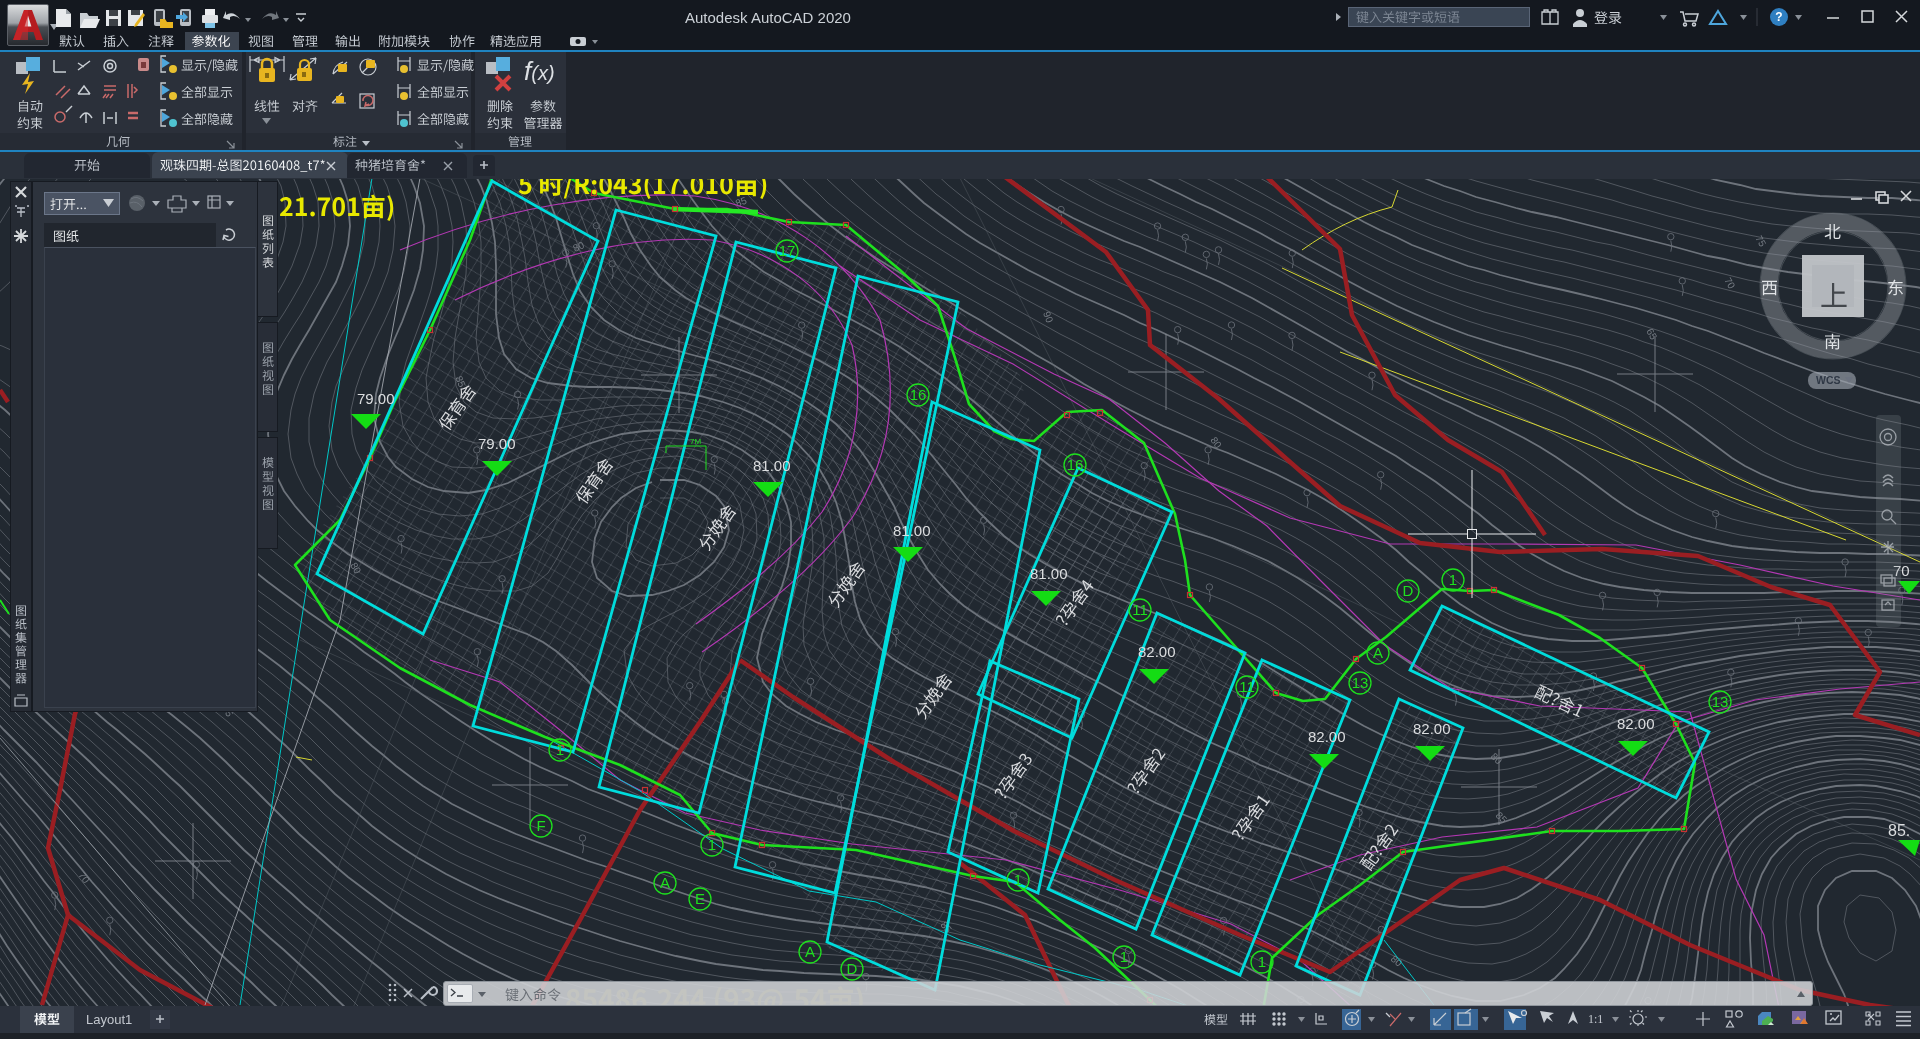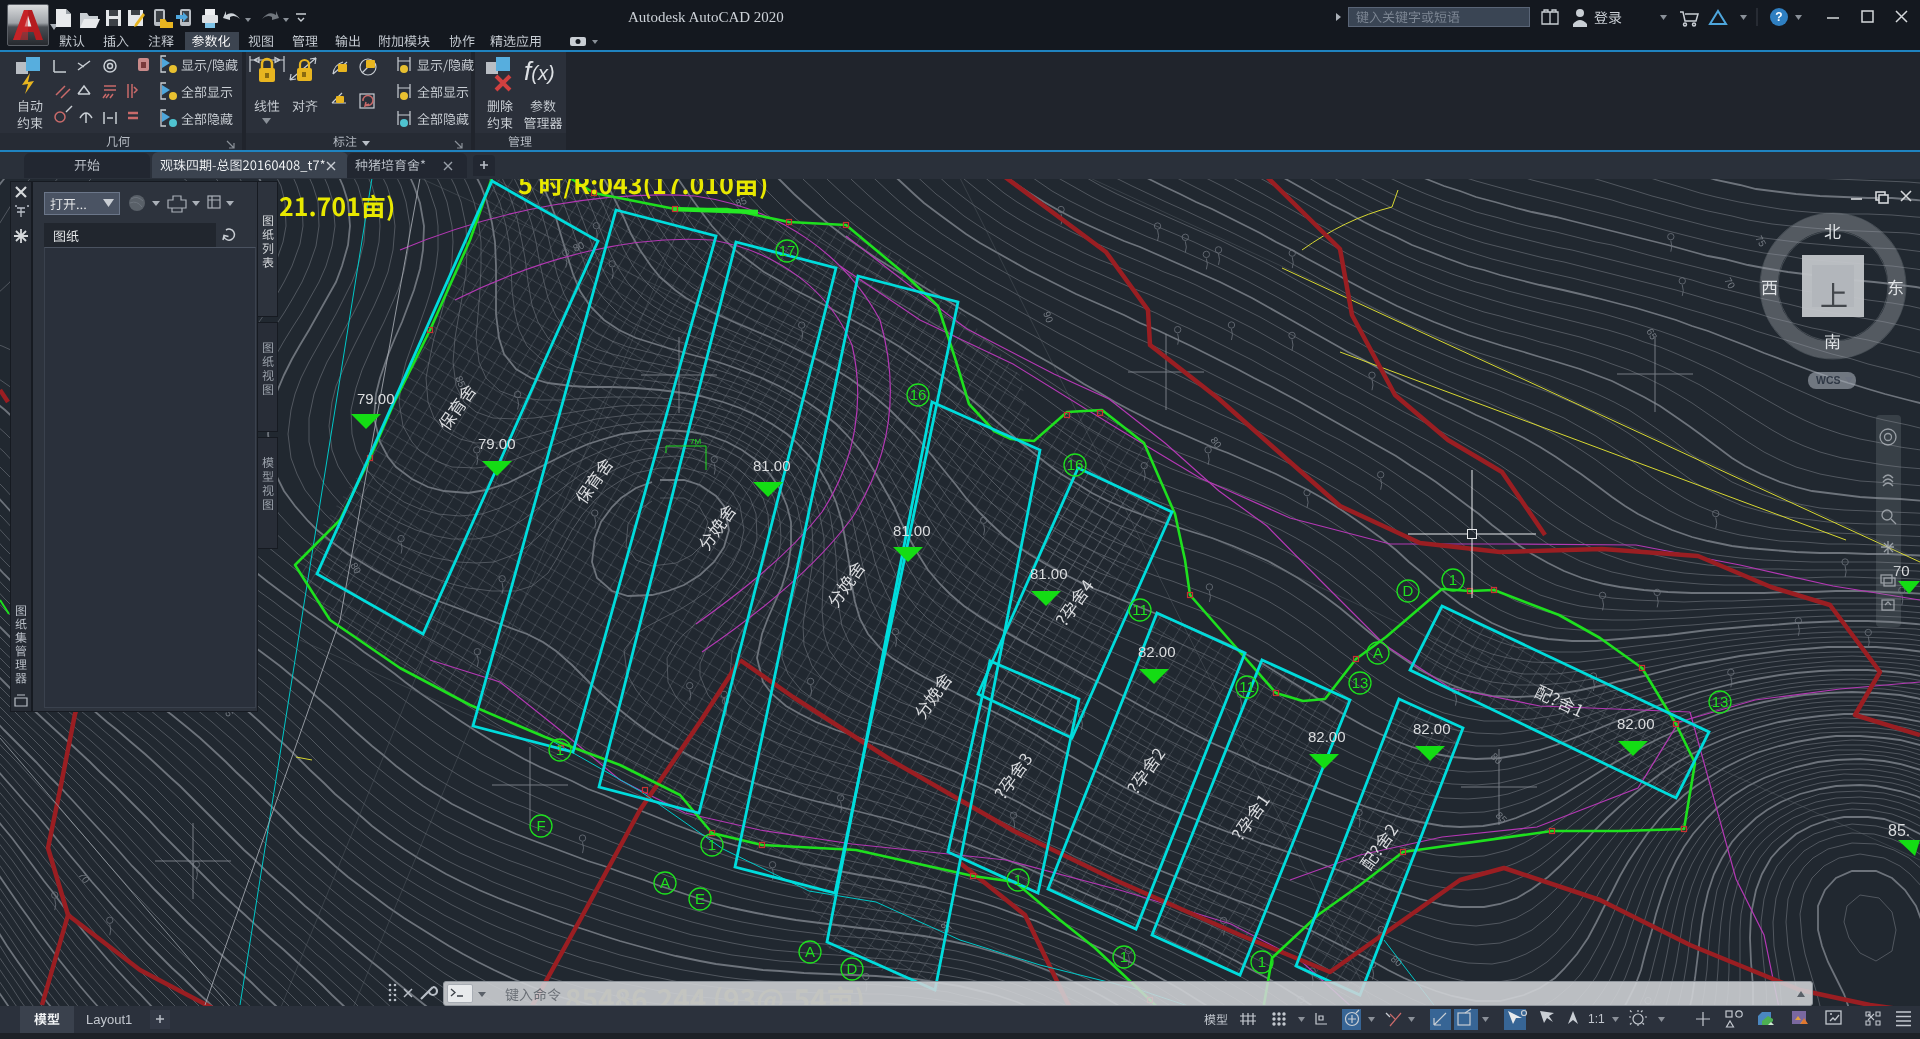--- a/index.html
+++ b/index.html
@@ -320,21 +320,21 @@
     <g stroke="#d5d8db" stroke-width="1.6" fill="none">
       <line x1="1851" y1="199" x2="1862" y2="199"></line>
       <rect x="1876" y="192" width="9" height="8"></rect>
       <rect x="1879" y="195" width="9" height="8" fill="#212830"></rect>
       <path d="M1901 191 l10 10 M1911 191 l-10 10"></path>
     </g>
     <path transform="translate(565 1010)" d="M8.3 0.4C12.4 0.4 15.2 -2 15.2 -5.2C15.2 -8 13.7 -9.7 11.7 -10.7V-10.8C13.1 -11.8 14.4 -13.5 14.4 -15.6C14.4 -18.9 12 -21.1 8.4 -21.1C4.8 -21.1 2.1 -19 2.1 -15.6C2.1 -13.4 3.3 -11.8 4.9 -10.7V-10.6C2.9 -9.5 1.3 -7.8 1.3 -5.2C1.3 -1.9 4.3 0.4 8.3 0.4ZM9.5 -11.8C7.4 -12.7 5.8 -13.7 5.8 -15.6C5.8 -17.3 6.9 -18.2 8.3 -18.2C10 -18.2 11 -17 11 -15.3C11 -14.1 10.6 -12.9 9.5 -11.8ZM8.3 -2.5C6.4 -2.5 4.9 -3.7 4.9 -5.6C4.9 -7.2 5.7 -8.5 6.8 -9.5C9.5 -8.3 11.4 -7.4 11.4 -5.3C11.4 -3.5 10.1 -2.5 8.3 -2.5Z M24.3 0.4C28.1 0.4 31.5 -2.3 31.5 -6.9C31.5 -11.4 28.6 -13.4 25.1 -13.4C24.2 -13.4 23.4 -13.3 22.6 -12.9L23 -17.3H30.5V-20.7H19.5L18.9 -10.7L20.8 -9.5C22 -10.2 22.7 -10.5 23.9 -10.5C26 -10.5 27.4 -9.2 27.4 -6.8C27.4 -4.3 25.9 -3 23.7 -3C21.8 -3 20.3 -3.9 19.2 -5.1L17.2 -2.4C18.8 -0.9 21 0.4 24.3 0.4Z M42.5 0H46.3V-5.4H48.8V-8.5H46.3V-20.7H41.4L33.6 -8.2V-5.4H42.5ZM42.5 -8.5H37.6L40.9 -13.7C41.4 -14.8 42 -15.9 42.5 -17.1H42.6C42.6 -15.8 42.5 -13.9 42.5 -12.7Z M57.8 0.4C62 0.4 64.8 -2 64.8 -5.2C64.8 -8 63.2 -9.7 61.3 -10.7V-10.8C62.6 -11.8 64 -13.5 64 -15.6C64 -18.9 61.6 -21.1 57.9 -21.1C54.3 -21.1 51.7 -19 51.7 -15.6C51.7 -13.4 52.8 -11.8 54.4 -10.7V-10.6C52.5 -9.5 50.9 -7.8 50.9 -5.2C50.9 -1.9 53.8 0.4 57.8 0.4ZM59.1 -11.8C57 -12.7 55.3 -13.7 55.3 -15.6C55.3 -17.3 56.4 -18.2 57.8 -18.2C59.6 -18.2 60.6 -17 60.6 -15.3C60.6 -14.1 60.1 -12.9 59.1 -11.8ZM57.9 -2.5C56 -2.5 54.4 -3.7 54.4 -5.6C54.4 -7.2 55.2 -8.5 56.3 -9.5C59 -8.3 61 -7.4 61 -5.3C61 -3.5 59.7 -2.5 57.9 -2.5Z M74.9 0.4C78.5 0.4 81.4 -2.3 81.4 -6.6C81.4 -11 78.9 -13 75.5 -13C74.1 -13 72.4 -12.3 71.2 -10.9C71.4 -16 73.4 -17.8 75.8 -17.8C76.9 -17.8 78.2 -17.1 78.9 -16.3L81.1 -18.8C79.9 -20 78 -21.1 75.5 -21.1C71.3 -21.1 67.5 -17.8 67.5 -10.1C67.5 -2.8 71 0.4 74.9 0.4ZM71.3 -8C72.4 -9.5 73.6 -10.1 74.7 -10.1C76.5 -10.1 77.7 -9 77.7 -6.6C77.7 -4 76.4 -2.7 74.8 -2.7C73.1 -2.7 71.7 -4.2 71.3 -8Z M87.2 0.4C88.6 0.4 89.7 -0.8 89.7 -2.3C89.7 -3.8 88.6 -5 87.2 -5C85.7 -5 84.6 -3.8 84.6 -2.3C84.6 -0.8 85.7 0.4 87.2 0.4Z M92.9 0H106.8V-3.5H102.3C101.3 -3.5 100 -3.4 98.9 -3.2C102.7 -6.9 105.8 -11 105.8 -14.7C105.8 -18.6 103.2 -21.1 99.3 -21.1C96.5 -21.1 94.6 -20 92.7 -17.9L95 -15.7C96 -16.9 97.2 -17.9 98.8 -17.9C100.7 -17.9 101.9 -16.6 101.9 -14.5C101.9 -11.3 98.6 -7.4 92.9 -2.4Z M117.7 0H121.5V-5.4H124V-8.5H121.5V-20.7H116.5L108.8 -8.2V-5.4H117.7ZM117.7 -8.5H112.8L116 -13.7C116.6 -14.8 117.2 -15.9 117.7 -17.1H117.8C117.7 -15.8 117.7 -13.9 117.7 -12.7Z M134.2 0H138V-5.4H140.5V-8.5H138V-20.7H133.1L125.3 -8.2V-5.4H134.2ZM134.2 -8.5H129.3L132.6 -13.7C133.1 -14.8 133.7 -15.9 134.2 -17.1H134.3C134.3 -15.8 134.2 -13.9 134.2 -12.7Z M154.2 5.7 156.7 4.6C154.4 0.5 153.3 -4.2 153.3 -8.8C153.3 -13.4 154.4 -18.1 156.7 -22.2L154.2 -23.3C151.5 -19 150 -14.4 150 -8.8C150 -3.2 151.5 1.3 154.2 5.7Z M165.3 0.4C169.5 0.4 173.3 -3 173.3 -10.8C173.3 -18 169.8 -21.1 165.8 -21.1C162.3 -21.1 159.3 -18.5 159.3 -14.2C159.3 -9.8 161.8 -7.7 165.3 -7.7C166.7 -7.7 168.4 -8.5 169.5 -9.9C169.3 -4.7 167.4 -3 165.1 -3C163.9 -3 162.6 -3.6 161.8 -4.5L159.7 -2C160.9 -0.7 162.8 0.4 165.3 0.4ZM169.5 -12.9C168.4 -11.2 167.2 -10.6 166 -10.6C164.2 -10.6 163.1 -11.8 163.1 -14.2C163.1 -16.7 164.4 -18 165.9 -18C167.7 -18 169.1 -16.6 169.5 -12.9Z M182.4 0.4C186.3 0.4 189.7 -1.8 189.7 -5.6C189.7 -8.3 187.9 -10.1 185.6 -10.7V-10.9C187.7 -11.7 189 -13.4 189 -15.6C189 -19.2 186.3 -21.1 182.3 -21.1C179.8 -21.1 177.9 -20.1 176.1 -18.6L178.2 -16C179.4 -17.2 180.6 -17.9 182.1 -17.9C183.8 -17.9 184.9 -16.9 184.9 -15.3C184.9 -13.4 183.6 -12.1 179.8 -12.1V-9.2C184.3 -9.2 185.5 -7.9 185.5 -5.9C185.5 -4 184.1 -3 182 -3C180.1 -3 178.6 -3.9 177.4 -5.1L175.4 -2.5C176.9 -0.8 179.1 0.4 182.4 0.4Z M204.6 5.3C206.9 5.3 208.9 4.8 210.8 3.8L209.9 1.5C208.5 2.2 206.7 2.8 204.9 2.8C199.9 2.8 195.6 -0.4 195.6 -6.6C195.6 -13.8 201 -18.5 206.5 -18.5C212.6 -18.5 215.2 -14.6 215.2 -9.8C215.2 -6.2 213.2 -3.9 211.3 -3.9C209.8 -3.9 209.3 -4.8 209.8 -6.9L211.1 -13.7H208.6L208.2 -12.4H208.1C207.6 -13.5 206.7 -14 205.7 -14C202 -14 199.3 -10.1 199.3 -6.3C199.3 -3.4 201 -1.6 203.4 -1.6C204.7 -1.6 206.3 -2.5 207.3 -3.7H207.3C207.6 -2.2 209.1 -1.3 210.9 -1.3C214.1 -1.3 217.8 -4.2 217.8 -10C217.8 -16.5 213.6 -21.1 206.8 -21.1C199.2 -21.1 192.8 -15.3 192.8 -6.5C192.8 1.4 198.3 5.3 204.6 5.3ZM204.3 -4.2C203.2 -4.2 202.4 -5 202.4 -6.5C202.4 -8.6 203.7 -11.3 205.8 -11.3C206.5 -11.3 207 -11 207.4 -10.2L206.6 -5.8C205.7 -4.6 205 -4.2 204.3 -4.2Z M224 0.4C225.5 0.4 226.5 -0.8 226.5 -2.3C226.5 -3.8 225.5 -5 224 -5C222.5 -5 221.4 -3.8 221.4 -2.3C221.4 -0.8 222.5 0.4 224 0.4Z M236.3 0.4C240.1 0.4 243.5 -2.3 243.5 -6.9C243.5 -11.4 240.6 -13.4 237.1 -13.4C236.2 -13.4 235.5 -13.3 234.6 -12.9L235 -17.3H242.6V-20.7H231.5L230.9 -10.7L232.8 -9.5C234 -10.2 234.7 -10.5 235.9 -10.5C238 -10.5 239.4 -9.2 239.4 -6.8C239.4 -4.3 237.9 -3 235.7 -3C233.8 -3 232.3 -3.9 231.2 -5.1L229.3 -2.4C230.8 -0.9 233 0.4 236.3 0.4Z M254.5 0H258.3V-5.4H260.8V-8.5H258.3V-20.7H253.4L245.6 -8.2V-5.4H254.5ZM254.5 -8.5H249.6L252.9 -13.7C253.5 -14.8 254 -15.9 254.5 -17.1H254.7C254.6 -15.8 254.5 -13.9 254.5 -12.7Z M268.2 -5.5H273.8V-2.2H268.2ZM282.8 -5.5V-2.2H277.2V-5.5ZM268.2 -8.6V-11.8H273.8V-8.6ZM282.8 -8.6H277.2V-11.8H282.8ZM265 -15V2.5H268.2V1H282.8V2.5H286.2V-15ZM272.8 -22.8C273.3 -22.1 273.7 -21.1 274.1 -20.3H263.2V-17H288V-20.3H278C277.6 -21.3 276.7 -22.8 276.1 -23.9Z M293.6 5.7C296.2 1.3 297.8 -3.2 297.8 -8.8C297.8 -14.4 296.2 -19 293.6 -23.3L291 -22.2C293.4 -18.1 294.4 -13.4 294.4 -8.8C294.4 -4.2 293.4 0.5 291 4.6Z" fill="#615e20"></path>
   </svg>
 <div style="position:absolute;left:0px;top:0px;width:1920px;height:51px;background:#14181f;"></div>
 <div style="position:absolute;left:7px;top:4px;width:42px;height:42px;background:linear-gradient(180deg,#d9dbdd 0%,#9fa3a8 45%,#4a4e54 55%,#26292e 100%);border:1px solid #5a5e65;border-radius:2px"></div>
-<div style="position:absolute;left:628px;top:9px;font-family:Liberation Serif, serif;font-size:15px;color:#ccd1d7;white-space:nowrap;">Autodesk AutoCAD 2020</div>
+<div style="position:absolute;left:685px;top:9px;font-family:Liberation Sans, sans-serif;font-size:15px;color:#ccd1d7;white-space:nowrap;">Autodesk AutoCAD 2020</div>
 <div style="position:absolute;left:1348px;top:7px;width:182px;height:20px;background:#3a4554;border:1px solid #5a6577"></div>
 <div style="position:absolute;left:185px;top:32px;width:54px;height:19px;background:#3c4450;"></div>
 <div style="position:absolute;left:0px;top:49.5px;width:1920px;height:2px;background:#1f83c0;"></div>
 <div style="position:absolute;left:0px;top:51.5px;width:1920px;height:98px;background:#20242c;"></div>
 <div style="position:absolute;left:0px;top:51.5px;width:566px;height:98px;background:#2b303a;"></div>
 <div style="position:absolute;left:242px;top:51.5px;width:4px;height:98px;background:#20242c;"></div>
 <div style="position:absolute;left:471px;top:51.5px;width:4px;height:98px;background:#20242c;"></div>
 <div style="position:absolute;left:0px;top:133px;width:242px;height:16.5px;background:#262b34;"></div>
 <div style="position:absolute;left:246px;top:133px;width:225px;height:16.5px;background:#262b34;"></div>
 <div style="position:absolute;left:475px;top:133px;width:91px;height:16.5px;background:#262b34;"></div>
@@ -353,21 +353,21 @@
 <div style="position:absolute;left:258px;top:181px;width:20px;height:136px;background:#2d333d;border:1px solid #161a21;border-left:none"></div>
 <div style="position:absolute;left:258px;top:322px;width:20px;height:110px;background:#282d37;border:1px solid #161a21;border-left:none"></div>
 <div style="position:absolute;left:258px;top:437px;width:20px;height:112px;background:#282d37;border:1px solid #161a21;border-left:none"></div>
 <div style="position:absolute;left:443px;top:981px;width:1370px;height:25px;background:rgba(208,211,214,0.88);border-radius:3px;border:1px solid #8f959c"></div>
 <div style="position:absolute;left:447px;top:984px;width:26px;height:19px;background:#e8eaec;border:1px solid #a8adb4;border-radius:2px"></div>
 <div style="position:absolute;left:0px;top:1006px;width:1920px;height:27px;background:#2b313c;"></div>
 <div style="position:absolute;left:0px;top:1033px;width:1920px;height:6px;background:#1d2127;"></div>
 <div style="position:absolute;left:20px;top:1006px;width:54px;height:27px;background:#3a414d;"></div>
 <div style="position:absolute;left:86px;top:1012px;font-family:'Liberation Sans',sans-serif;font-size:13px;color:#c3c8cf;white-space:nowrap;text-align:right;">Layout1</div>
 <div style="position:absolute;left:150px;top:1010px;width:20px;height:19px;background:#323845;"></div>
-<div style="position:absolute;left:1588px;top:1012px;font-family:Liberation Sans, sans-serif;font-size:12px;color:#c3c8cf;white-space:nowrap;">1:1</div>
+<div style="position:absolute;left:1588px;top:1012px;font-family:Liberation Serif, serif;font-size:12px;color:#c3c8cf;white-space:nowrap;">1:1</div>
 <svg width="1920" height="1039" viewBox="0 0 1920 1039" style="position:absolute;left:0;top:0;pointer-events:none">
     <g>
       <path d="M13 40 L24 10 L32 10 L43 40 L36 40 L33.5 32 L22.5 32 L20 40 Z" fill="#b51c20"></path>
       <path d="M24.6 26.5 L31.4 26.5 L28 15.5 Z" fill="#e8eaec"></path>
       <path d="M13 40 L24 10 L28 10 L28 40 Z" fill="#d32a2e" opacity="0.55"></path>
       <path d="M50 24 l8 0 l-4 6 Z" fill="#aab0b8"></path>
     </g>
     <g fill="#dde0e3" stroke="none">
       <path d="M56 9 h10 l5 5 v13 h-15 Z" fill="#e8eaec"></path>
       <path d="M66 9 l5 5 h-5 Z" fill="#9aa0a6"></path>

